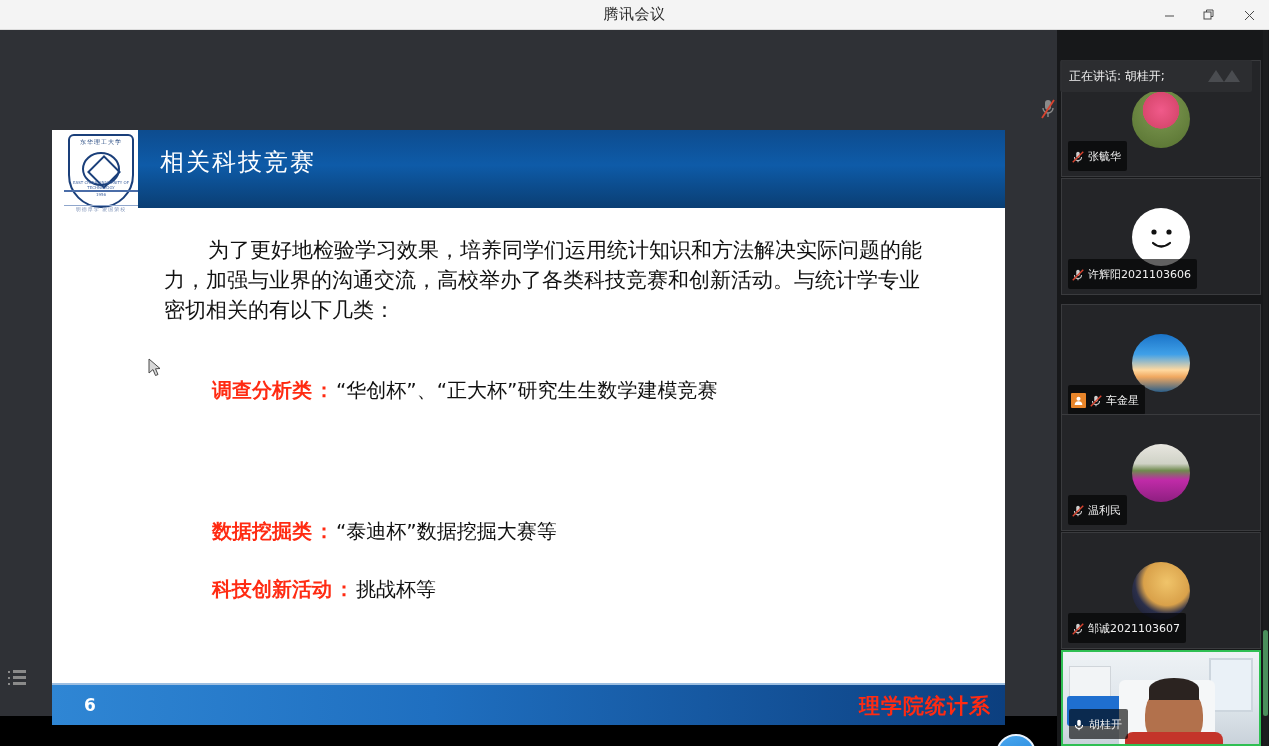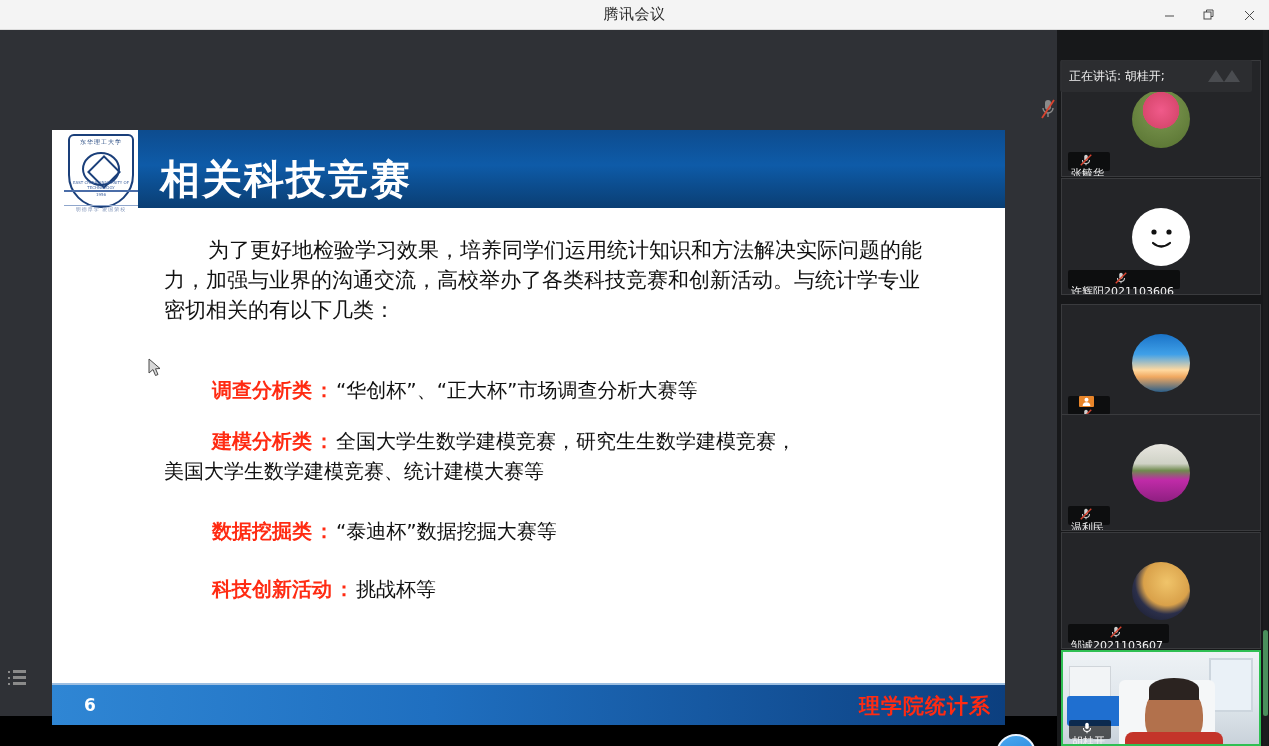--- a/index.html
+++ b/index.html
@@ -34,23 +34,22 @@
     position:absolute; left:52px; top:100px; width:953px; height:595px;
     background:#fff; overflow:hidden;
   }
   #slide-header{ position:absolute; left:0; top:0; width:953px; height:82px; }
   #header-band{
     position:absolute; left:86px; top:0; width:867px; height:78px;
     background:linear-gradient(180deg,#0d4c8f 0%,#0e5ba8 45%,#0a3e73 100%);
   }
   #slide-title{
     position:absolute; left:108px; top:16px;
-    font-size:40px; font-weight:bold; color:#ffffff; letter-spacing:2px;
+    font-size:24px; font-weight:normal; color:#ffffff; letter-spacing:2px;
     font-family:"DejaVu Sans","Liberation Sans",sans-serif;
-    margin-top:6px;
   }
   
   #crest{ position:absolute; left:10px; top:2px; width:78px; height:88px; }
   #crest .shield{
     position:absolute; left:6px; top:2px; width:66px; height:74px;
     background:#fff; border:2px solid #1a3f7a;
     border-radius:6px 6px 34px 34px;
   }
   #crest .cn{ position:absolute; left:0; top:6px; width:78px; text-align:center;
               font-size:6px; color:#1a3f7a; letter-spacing:1px; }
@@ -110,23 +109,23 @@
     display:flex; align-items:center; justify-content:center;
     color:#fff; font-size:12px; letter-spacing:.3px;
   }
 
   
   #rail{ position:absolute; left:1057px; top:30px; width:212px; height:716px; background:#17181a; }
   .tile{ position:absolute; left:4px; width:200px; background:#242528;
          border:1px solid #3a3b3e; overflow:hidden; }
   .tile .avatar{ position:absolute; left:50%; top:50%; transform:translate(-50%,-50%);
                  width:58px; height:58px; border-radius:50%; overflow:hidden; }
-  .namebar{ position:absolute; left:6px; bottom:5px; height:19px;
+  .namebar{ position:absolute; left:6px; bottom:5px; height:30px;
             background:rgba(0,0,0,.62); display:flex; align-items:center;
-            padding:0 6px 0 3px; border-radius:2px;flex-direction:column; }
+            padding:0 6px 0 3px; border-radius:2px; }
   .namebar .nm{ font-size:11px; color:#f2f2f2; white-space:nowrap; }
   .hostbadge{ width:15px; height:15px; background:#e8852a; margin-right:3px;
               display:flex; align-items:center; justify-content:center; border-radius:1px; }
 
   
   #speak-banner{
     position:absolute; left:1060px; top:60px; width:192px; height:32px;
     background:rgba(45,46,50,.93); display:flex; align-items:center;
     padding-left:9px; z-index:6; border-radius:2px;
   }
@@ -202,27 +201,23 @@
           <div class="yr">1956</div>
           <div class="ribbon"></div>
           <div class="sub">明德厚学 爱国荣校</div>
         </div>
         <div id="slide-title">相关科技竞赛</div>
       </div>
 
       <div id="slide-body">为了更好地检验学习效果，培养同学们运用统计知识和方法解决实际问题的能力，加强与业界的沟通交流，高校举办了各类科技竞赛和创新活动。与统计学专业密切相关的有以下几类：</div>
 
       <div class="bullet" id="b0">
-        <span class="cat">调查分析类</span><span class="cat">：</span><span class="txt">“华创杯”、“正大杯”市场调查分析大赛等</span>
-      </div>
-
-      <div class="bullet" id="b1">
-        <span class="cat">建模分析类</span><span class="cat">：</span><span class="txt">全国大学生数学建模竞赛，研究生生数学建模竞赛，</span>
-        <span class="cont txt">美国大学生数学建模竞赛、统计建模大赛等</span>
-      </div>
+        <span class="cat">调查分析类</span><span class="cat">：</span><span class="txt">“华创杯”、“正大杯”研究生生数学建模竞赛</span>
+      </div>
+
 
       <div class="bullet" id="b3">
         <span class="cat">科技创新活动</span><span class="cat">：</span><span class="txt">挑战杯等</span>
       </div>
 
       <div class="bullet" id="b2">
         <span class="cat">数据挖掘类</span><span class="cat">：</span><span class="txt">“泰迪杯”数据挖掘大赛等</span>
       </div>
 
       <div id="slide-footer">

